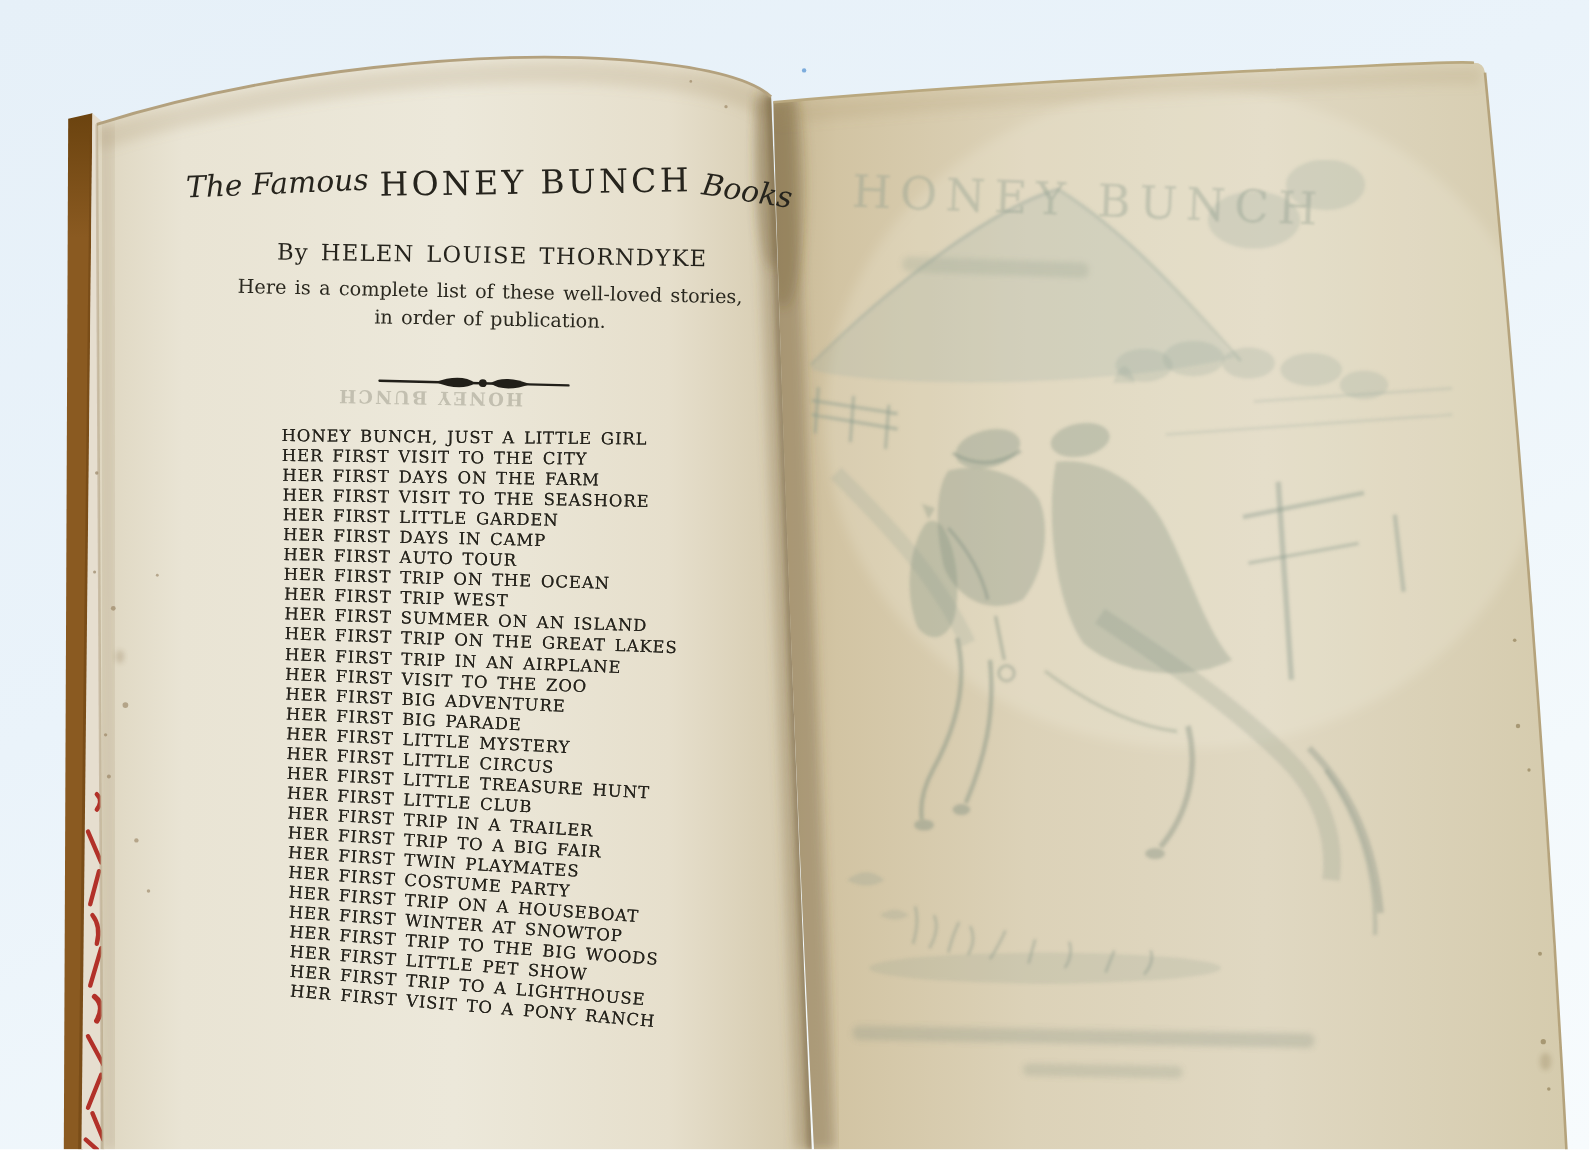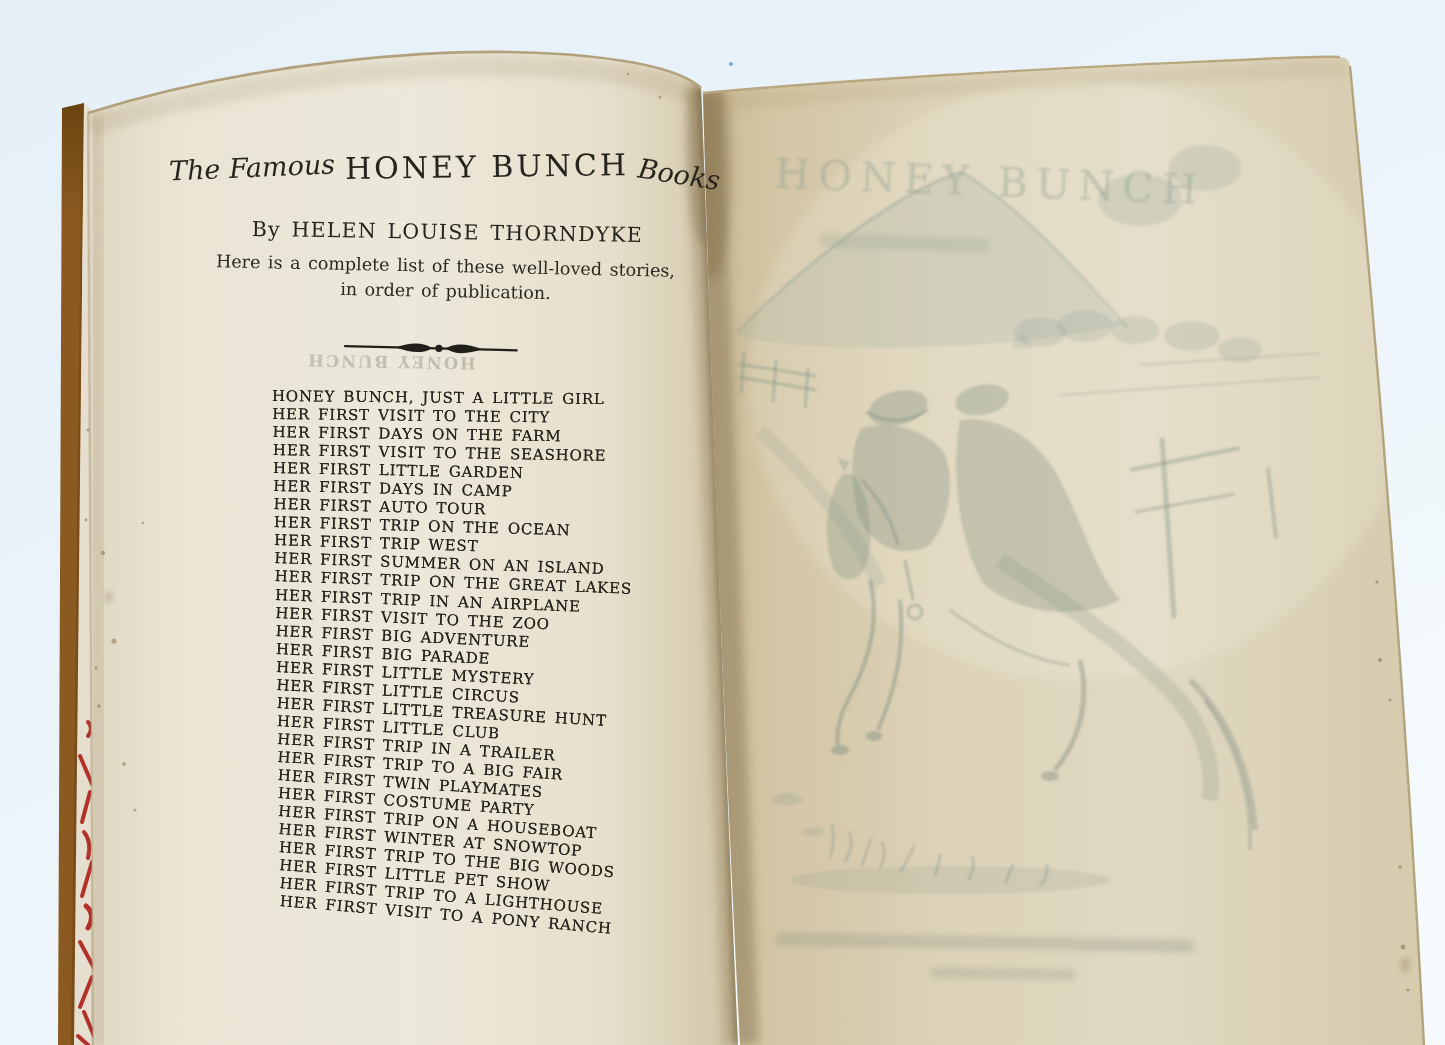--- a/index.html
+++ b/index.html
@@ -28,21 +28,21 @@
     left:188px;width:515px;text-align:center;font-size:17.5px;color:#2a281f;
     word-spacing:2px;white-space:nowrap;
   }
   .intro1{top:256px;transform:rotate(1.2deg);}
   .intro2{top:281px;transform:rotate(1.1deg);}
   .ghost-left-title{
     left:296px;top:352px;width:190px;text-align:center;font-size:16.5px;font-weight:bold;
     letter-spacing:2px;color:rgba(100,100,82,.30);transform:rotate(-179deg);white-space:nowrap;
   }
   .book-list{
-    left:272px;top:387px;width:400px;color:#25231c;font-size:15px;
+    left:256px;top:387px;width:400px;color:#25231c;font-size:15px;
     line-height:18.05px;letter-spacing:.8px;word-spacing:2.5px;
   }
   .book-list .bl-item{white-space:nowrap;transform-origin:left center;text-shadow:0 0 .5px rgba(35,33,26,.85);}
   
   .ghost-right-title{
     left:765px;top:158px;width:450px;text-align:center;font-size:41px;
     letter-spacing:8px;color:rgba(143,157,143,.40);transform:rotate(2.2deg);
     filter:blur(.8px);white-space:nowrap;
   }
 </style>

